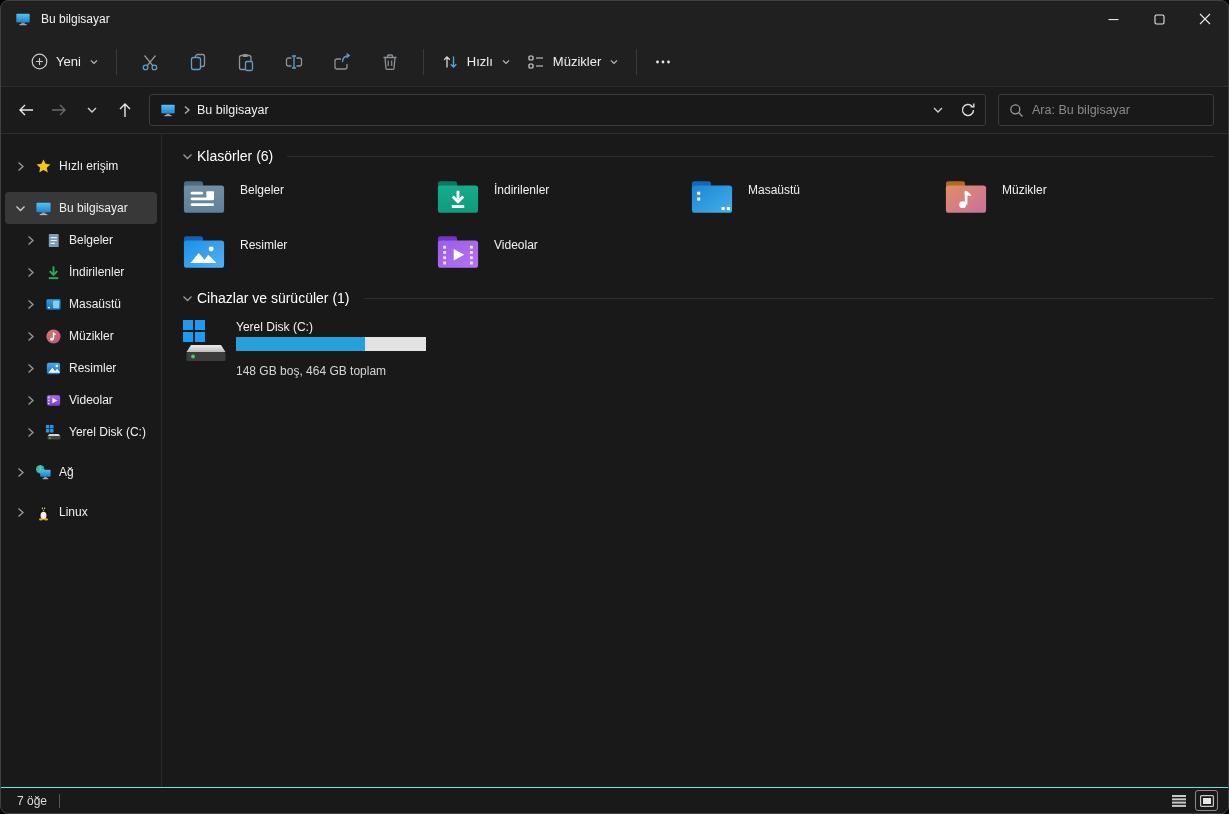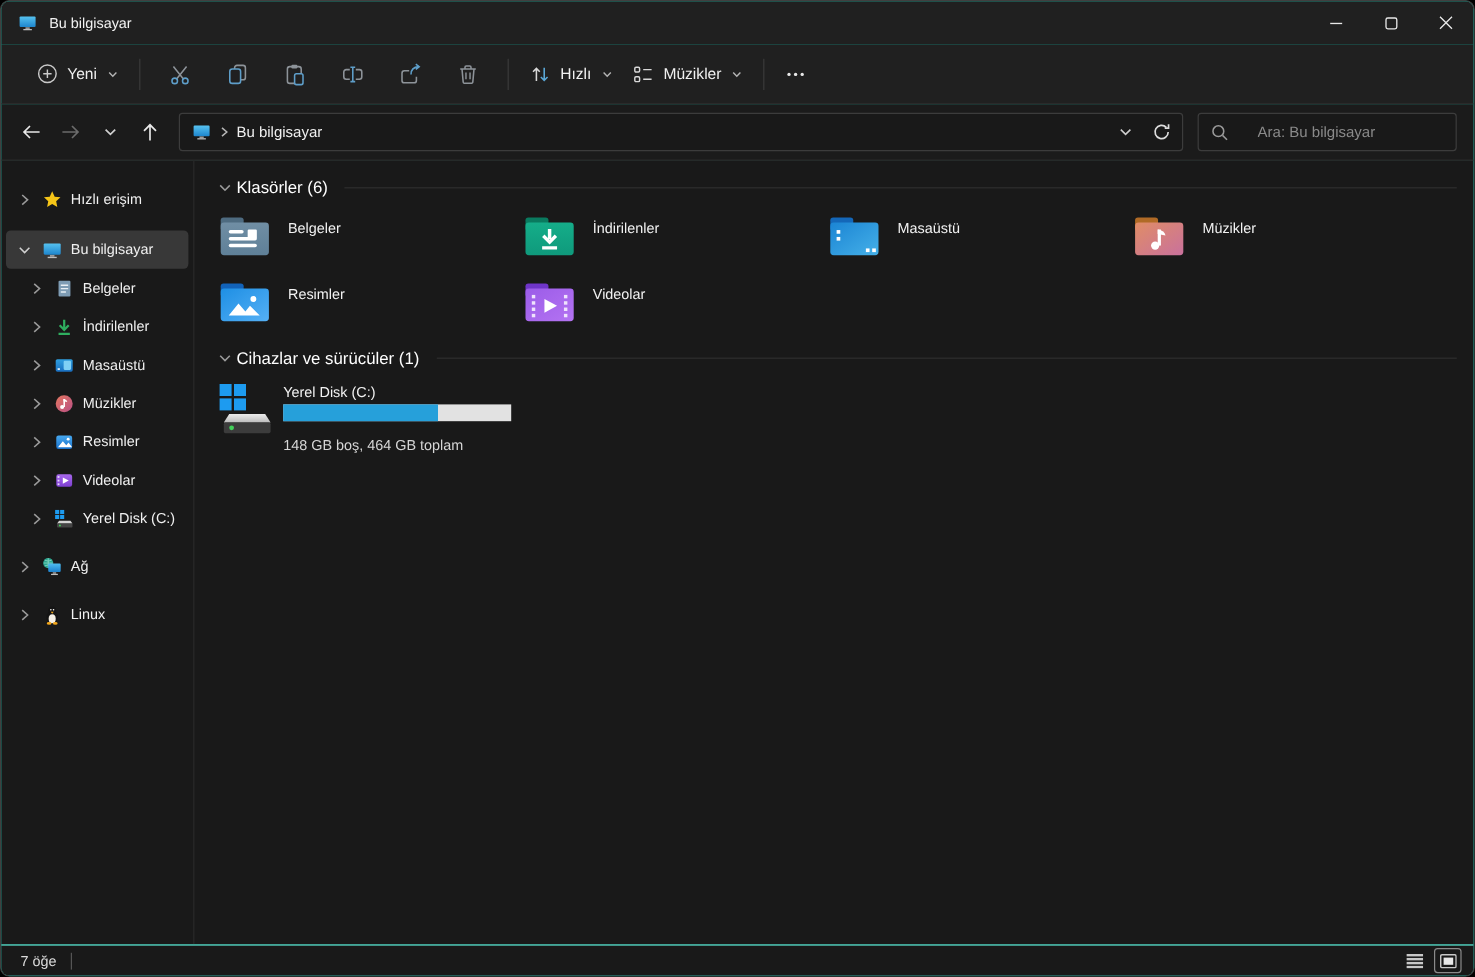--- a/index.html
+++ b/index.html
@@ -1,19 +1,19 @@
 <!DOCTYPE html>
 <html><head>
 <meta charset="utf-8">
 <style>
   * { margin:0; padding:0; box-sizing:border-box; }
   html,body { background:#000; }
   body { width:1229px; height:814px; font-family:"Liberation Sans", sans-serif; }
   .window {
-    width:1229px; height:814px; background:#14b8a6; border:1px solid #404040;
+    width:1229px; height:814px; background:#0c4a6e; border:1px solid #404040;
     border-radius:8px; overflow:hidden; display:flex; flex-direction:column; color:#fff;
   }
   svg { display:block; }
 
   
   .titlebar { height:36px; flex:none; background:#202020; display:flex; align-items:center; padding-left:14px; }
   .title-label { font-size:12px; color:#f2f2f2; margin-left:10px; }
   .win-controls { margin-left:auto; display:flex; height:100%; }
   .win-btn { width:46px; height:100%; display:flex; align-items:center; justify-content:center; }
 
@@ -28,21 +28,21 @@
   
   .addressrow { height:47px; flex:none; background:#1b1b1b; border-bottom:1px solid #2d2d2d;
                 display:flex; align-items:center; padding:0 14px 0 8px; }
   .nav-btn { width:33px; height:33px; display:flex; align-items:center; justify-content:center; border-radius:4px; }
   .addressbox { height:32px; flex:1; margin-left:8px; border:1px solid #3c3c3c; background:#191919;
                 border-radius:3px; display:flex; align-items:center; padding:0 2px 0 10px; }
   .addr-text { font-size:12.5px; color:#f0f0f0; margin:0 6px; }
   .addr-right { margin-left:auto; display:flex; align-items:center; }
   .addr-mini { width:30px; height:28px; display:flex; align-items:center; justify-content:center; border-radius:3px; }
   .searchbox { width:216px; height:32px; margin-left:12px; border:1px solid #3c3c3c; background:#191919;
-               border-radius:3px; display:flex; align-items:center; padding:0 10px; gap:24px; }
+               border-radius:3px; display:flex; align-items:center; padding:0 10px; gap:8px; }
   .searchbox input { background:none; border:none; outline:none; color:#cfcfcf; font-size:12.5px;
                      width:100%; font-family:inherit; }
   .searchbox input::placeholder { color:#8a8a8a; }
 
   
   .content { flex:1; display:flex; min-height:0; background:#191919; }
   .sidebar { width:161px; flex:none; border-right:1px solid #2a2a2a; padding-top:16px; overflow:hidden; }
   .side-item { height:32px; display:flex; align-items:center; margin:0 4px; padding-left:8px;
                border-radius:4px; font-size:12px; color:#f0f0f0; gap:7px; white-space:nowrap; }
   .side-item.child { padding-left:18px; }

